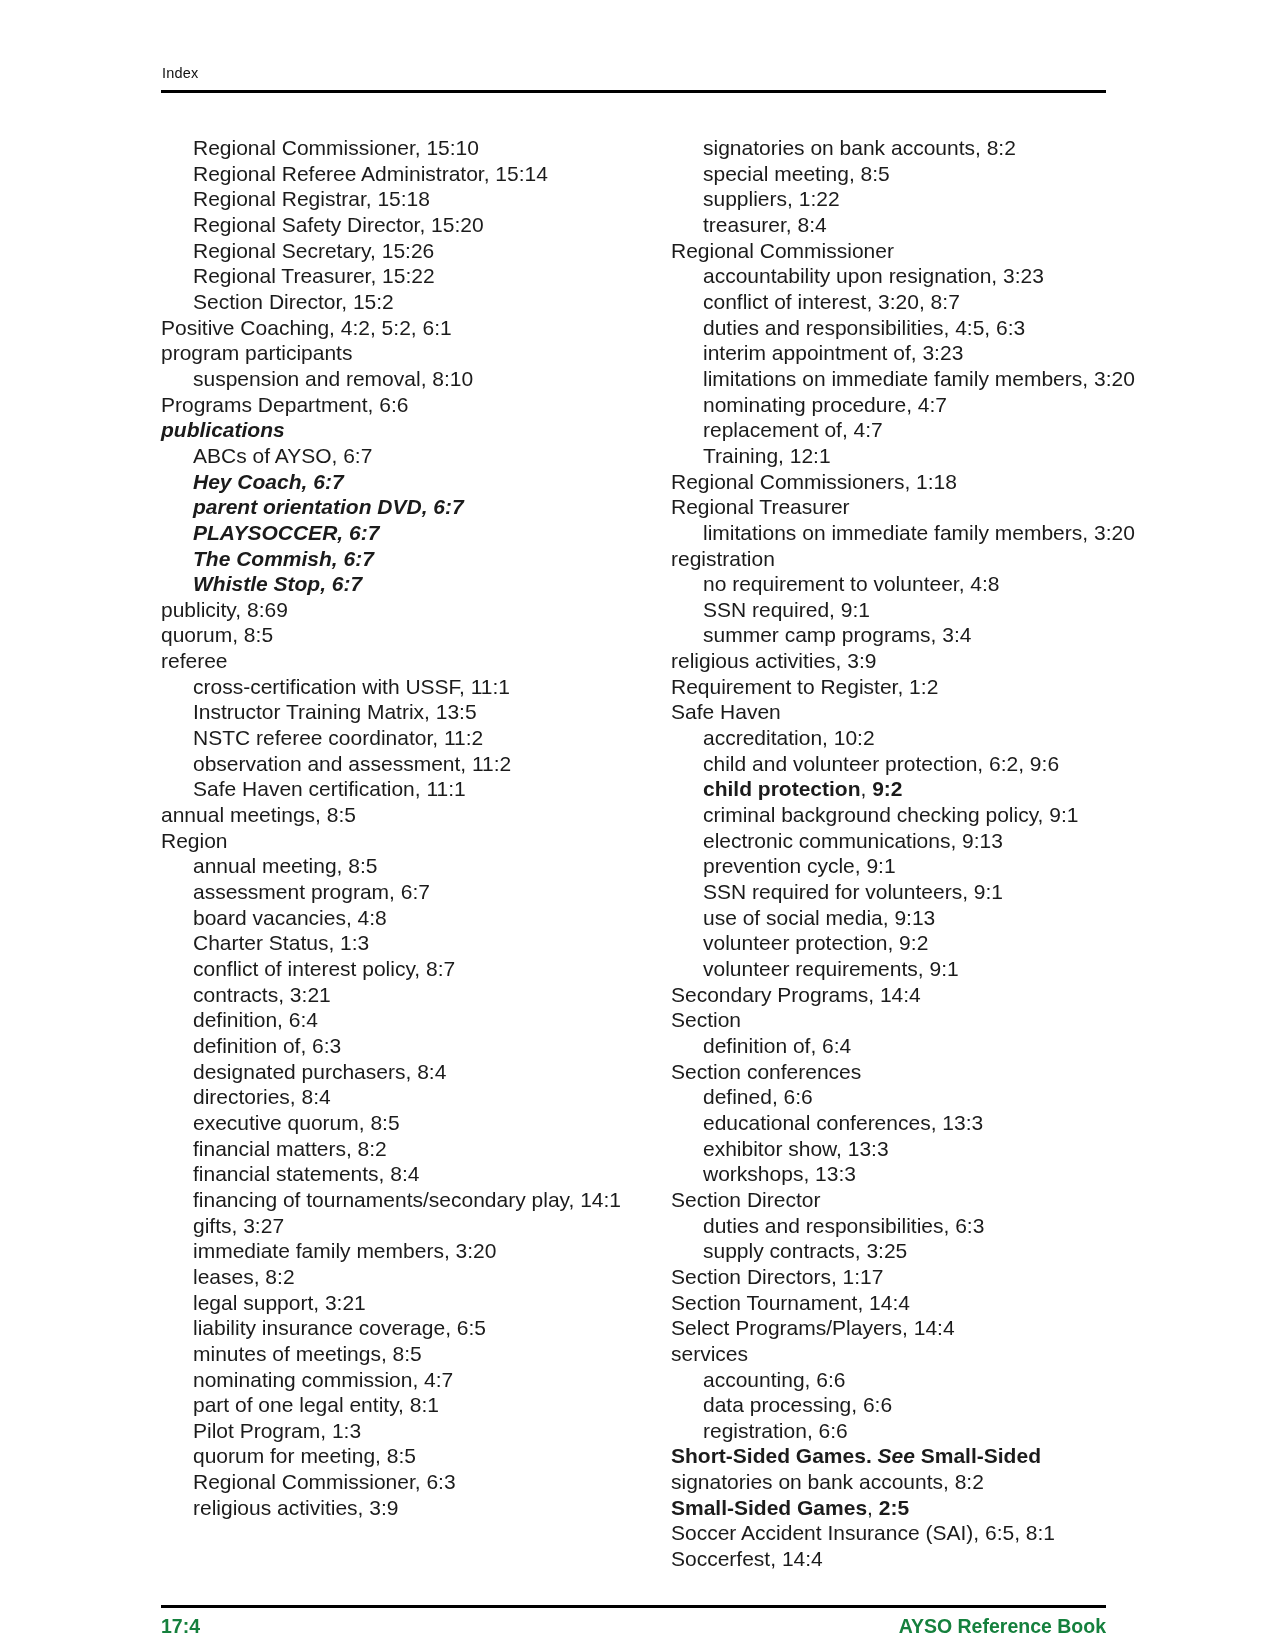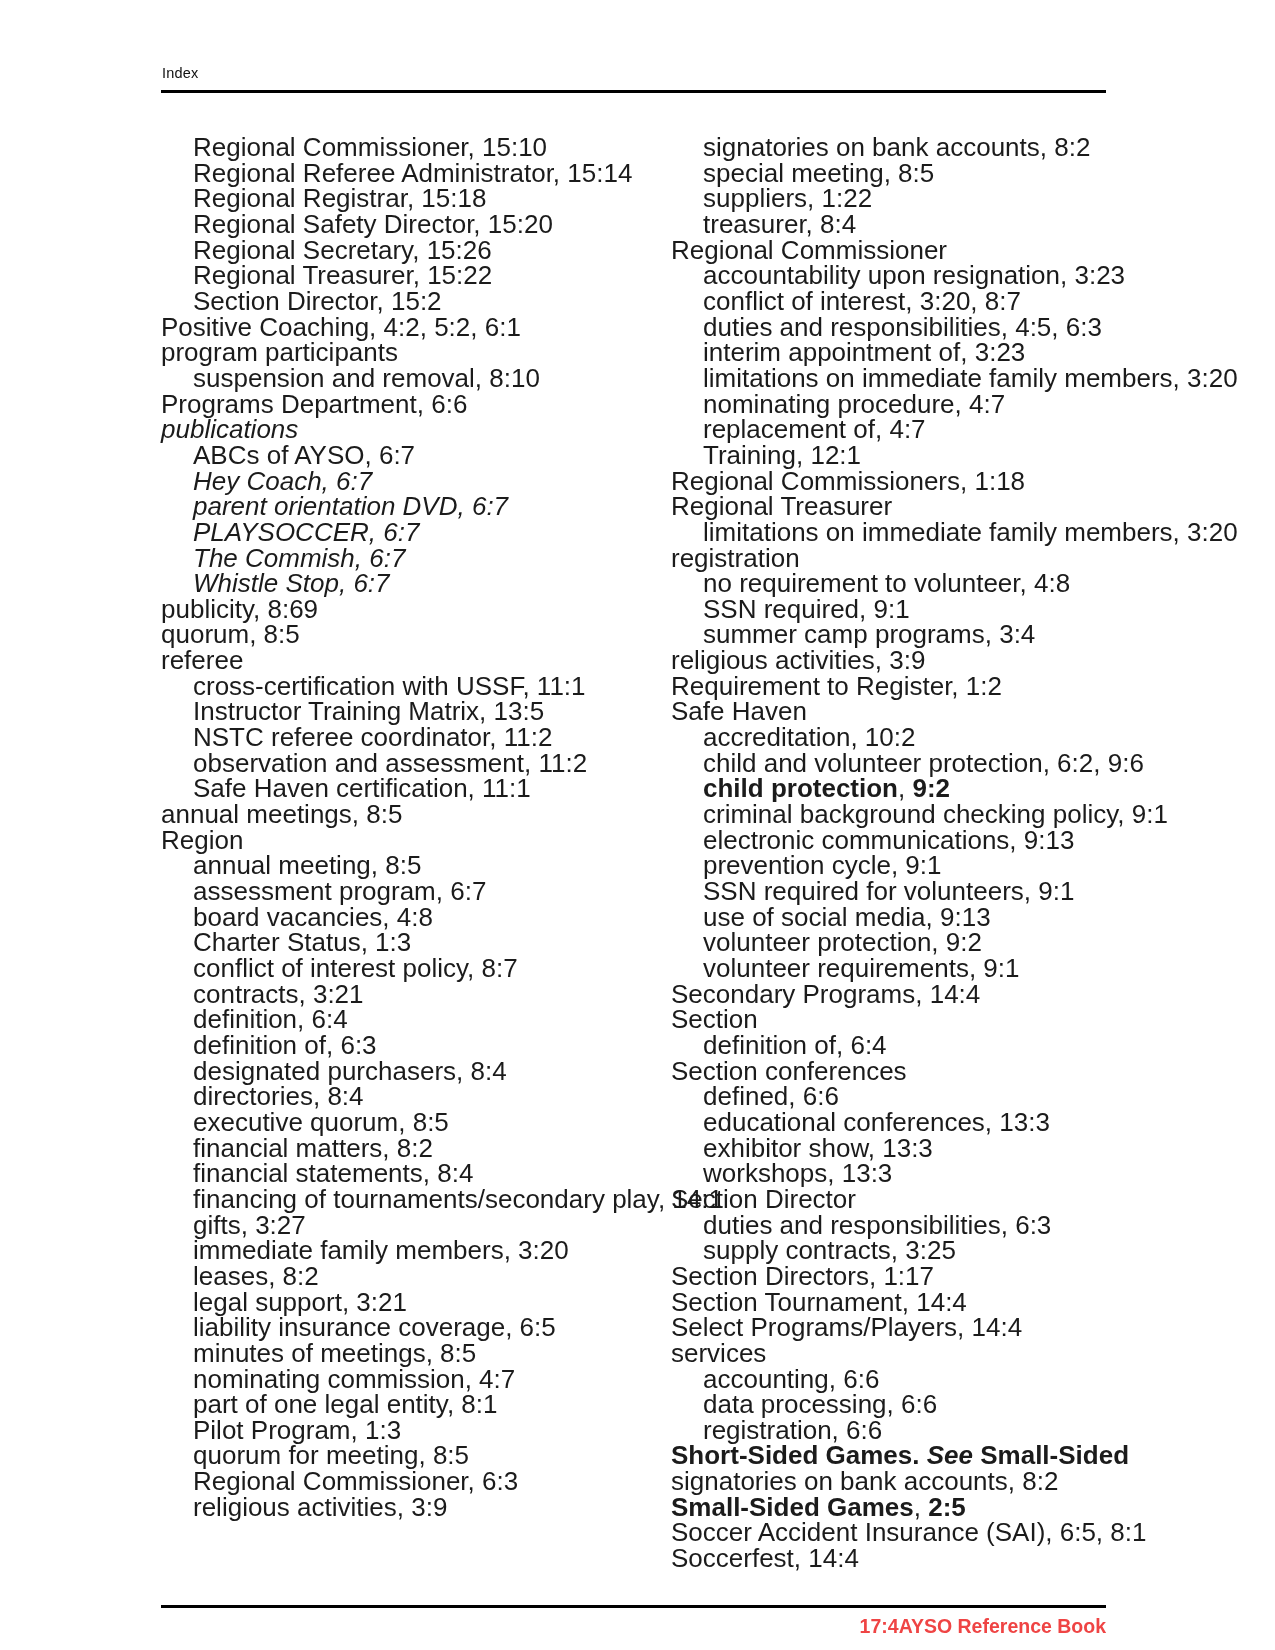--- a/index.html
+++ b/index.html
@@ -39,49 +39,49 @@
     background: #000;
   }
   .columns {
     position: absolute;
     left: 145px;
     top: 103px;
     width: 945px;
     display: flex;
   }
   .col {
-    font-size: 26px;
+    font-size: 21px;
     line-height: 25.65px;
   }
   .col-left  { width: 510px; }
   .col-right { width: 435px; }
   .entry { white-space: pre; }
   .entry.sub { padding-left: 32px; }
   .st-n  { font-style: normal; font-weight: normal; }
-  .st-i  { font-style: italic; font-weight: normal; }
+  .st-i  { font-style: italic; font-weight: bold; }
   .st-b  { font-style: normal; font-weight: bold; }
   .st-bi { font-style: italic; font-weight: bold; text-align: center; }
   .foot-rule {
     position: absolute;
     left: 145px;
     top: 1573px;
     width: 945px;
     height: 3px;
     background: #000;
   }
   .footer {
     position: absolute;
     left: 145px;
     top: 1583px;
     width: 945px;
     display: flex;
-    justify-content: flex-end;
+    justify-content: space-between;
     font-size: 19.5px;
     font-weight: bold;
-    color: #ef4444;
+    color: #15803d;
   }
 </style>
 </head>
 <body>
 
 <div class="page">
 
   <div class="running-head">Index</div>
 
   <div class="head-rule"></div>

